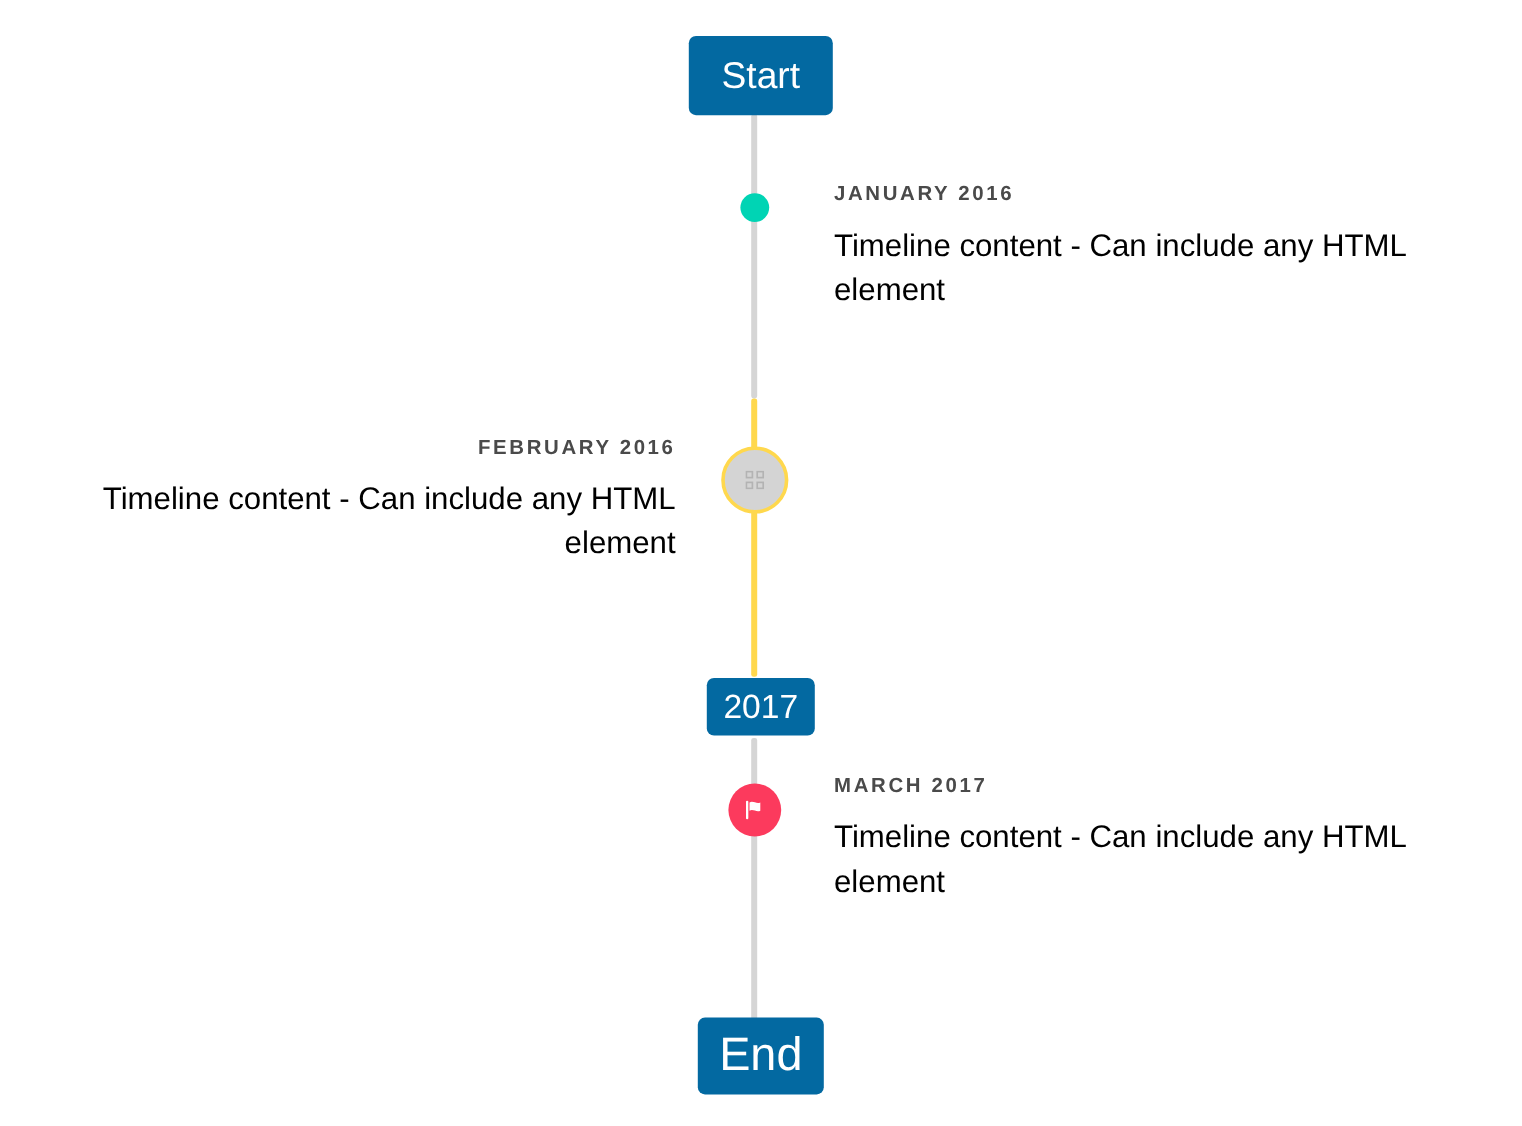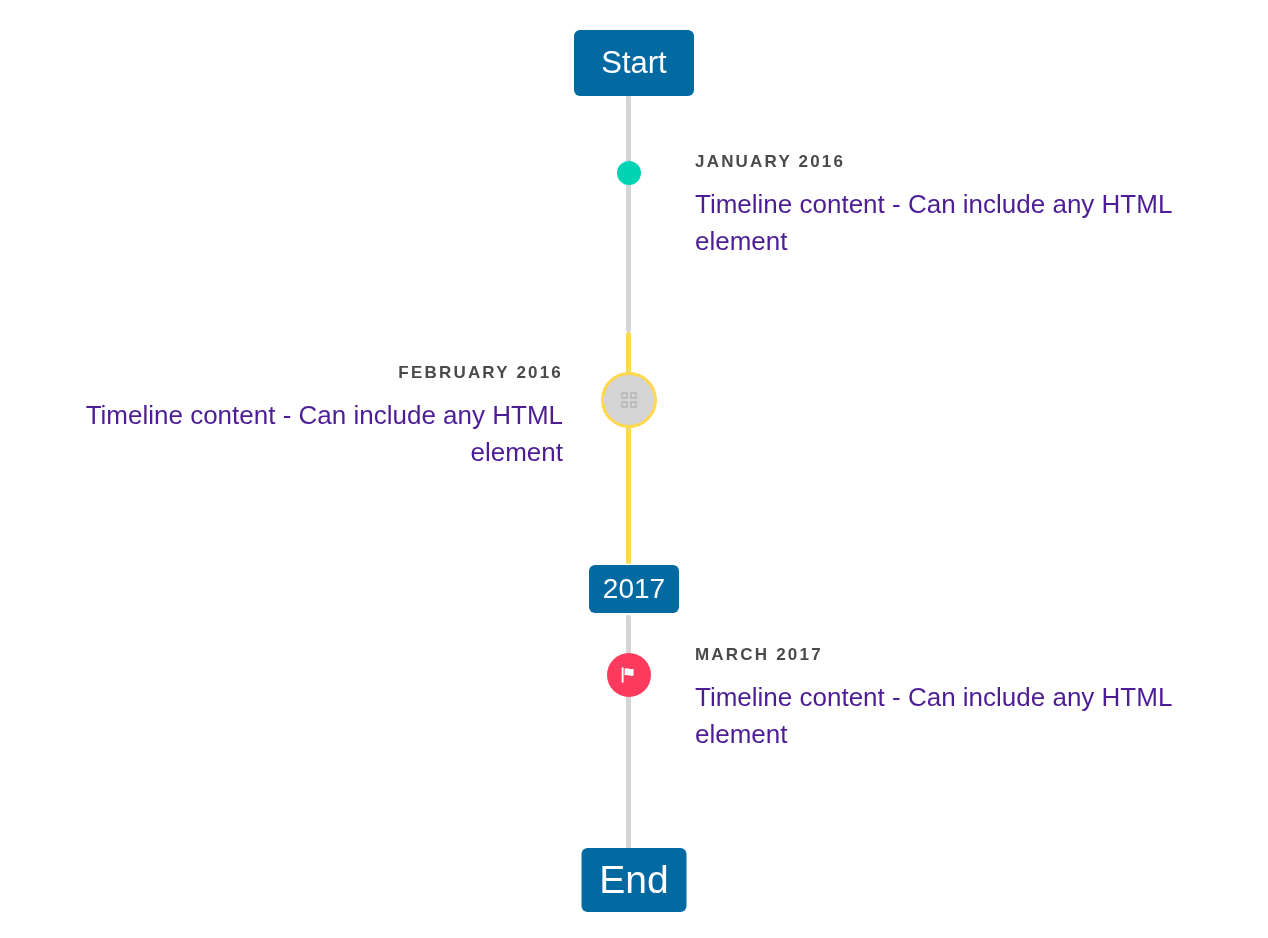--- a/index.html
+++ b/index.html
@@ -91,21 +91,21 @@
     font-size: 17px;
     font-weight: bold;
     letter-spacing: 2.2px;
     color: #4a4a4a;
     margin: 0 0 14px 0;
     text-transform: uppercase;
     line-height: 1.1;
   }
   .evt-body {
     font-size: 26px;
-    color: #4c1d95;
+    color: #000000;
     line-height: 1.42;
     margin: 0;
     font-weight: 400;
   }
 
   
   .marker {
     position: absolute;
     left: 50%;
     transform: translateX(-50%);

